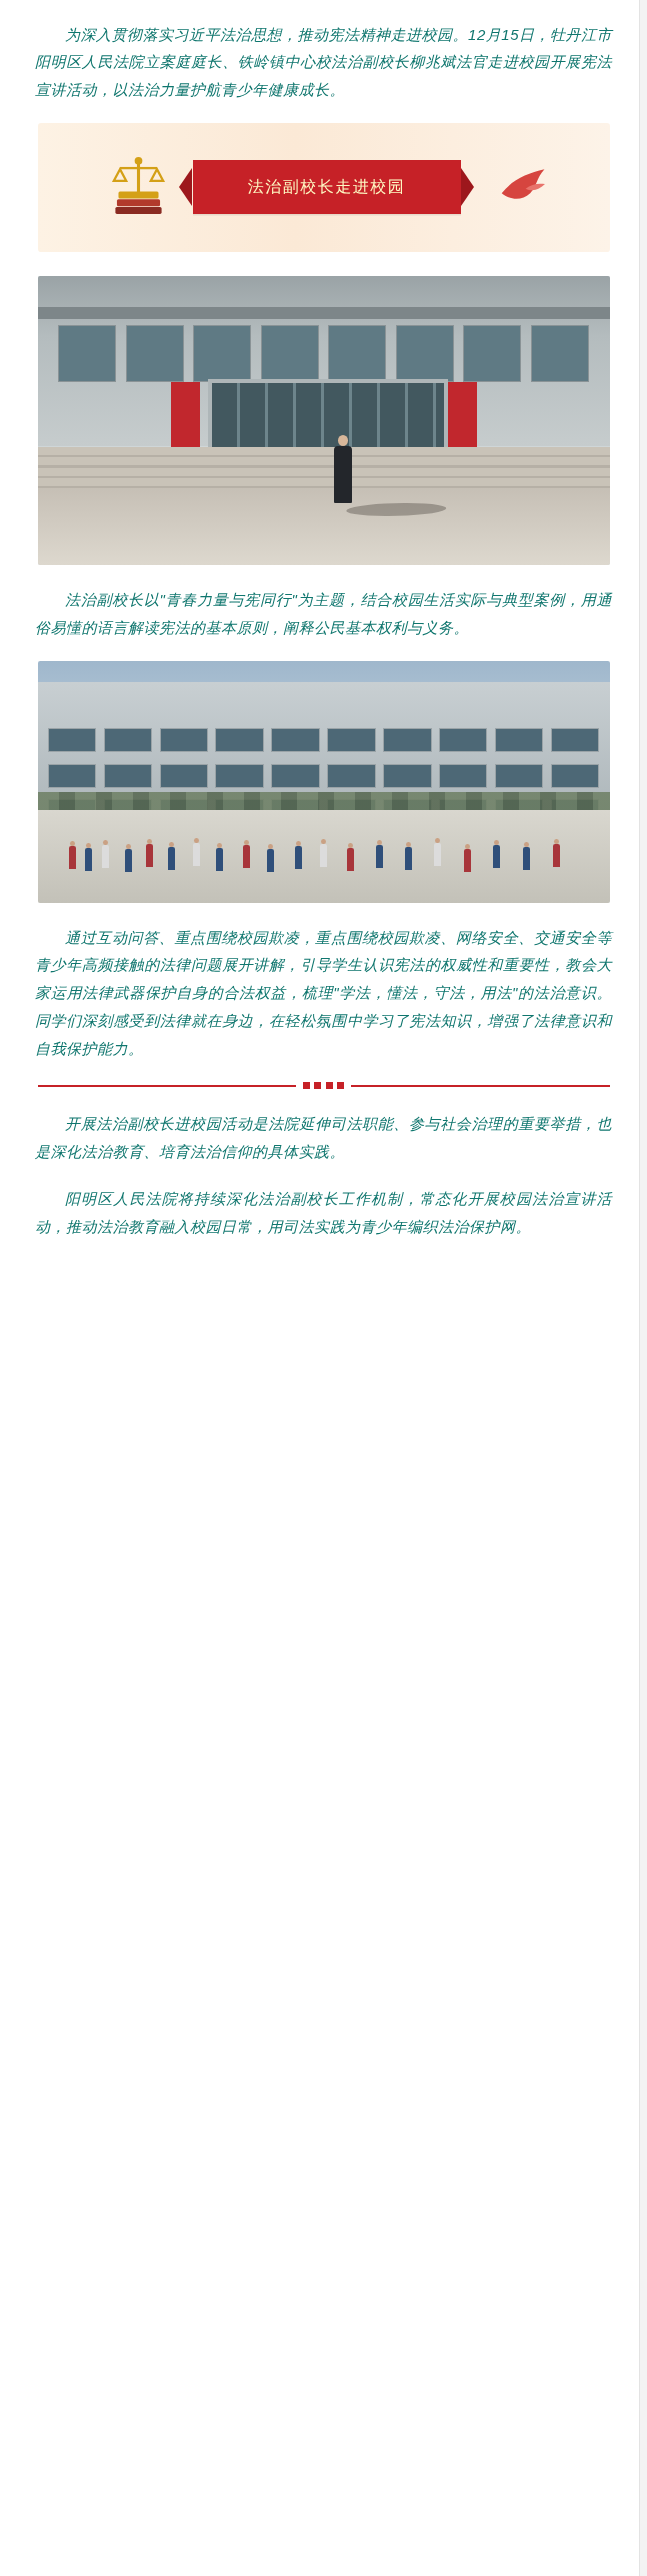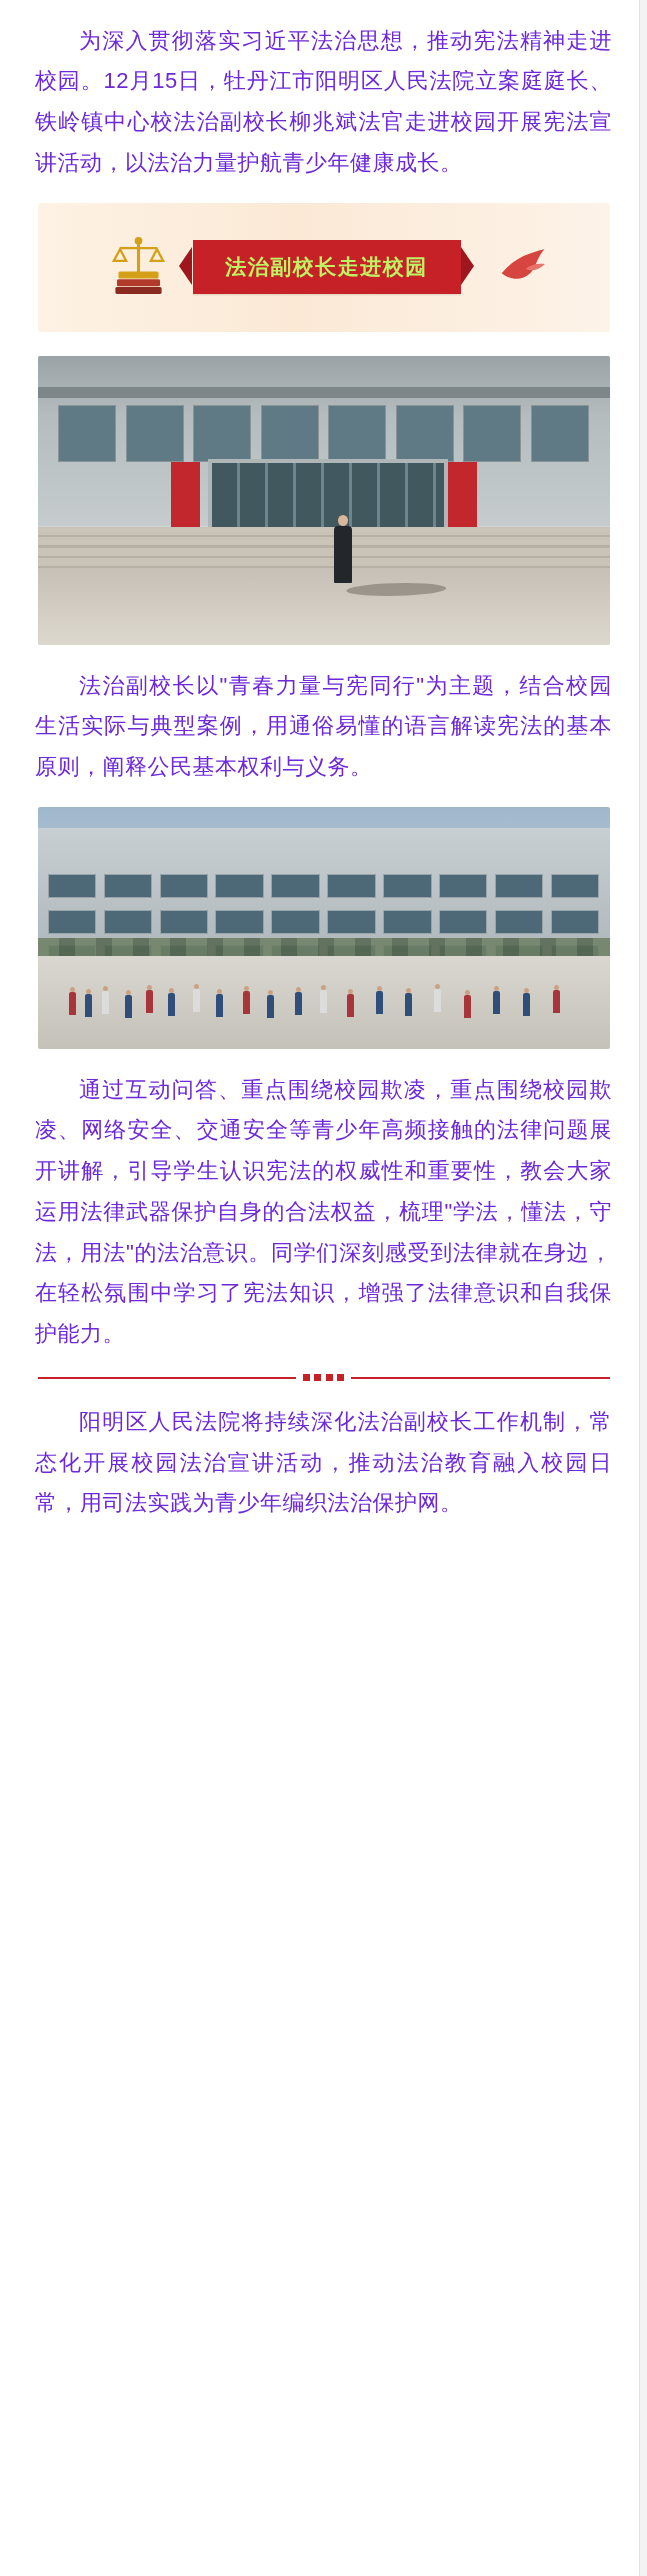--- a/index.html
+++ b/index.html
@@ -29,28 +29,29 @@
     background: #f3f3f3;
     border-left: 0.5px solid #e3e3e3;
   }
   .content {
     width: 608px;
     margin: 0 auto;
     padding: 20.6px 15.5px 31px 15.5px;
     box-sizing: border-box;
   }
   p.para {
-    font-size: 22px;
+    font-size: 15px;
     line-height: 1.85;
-    color: #6d28d9;
+    color: #0f766e;
     text-align: justify;
     text-justify: inter-ideograph;
     margin: 0 0 19.6px 0;
     text-indent: 2em;
     letter-spacing: 0.5px;
+    font-style: italic;
   }
   
   .banner {
     position: relative;
     width: 572px;
     height: 129px;
     margin: 15.5px auto 24px auto;
     background: linear-gradient(90deg, #fdf2e4 0%, #fbe9d6 45%, #fdf3e8 100%);
     border-radius: 3.1px;
     overflow: hidden;
@@ -78,23 +79,23 @@
   }
   .banner .ribbon:before {
     left: -13.4px;
     border-right: 13.4px solid #9d171c;
   }
   .banner .ribbon:after {
     right: -13.4px;
     border-left: 13.4px solid #9d171c;
   }
   .banner .ribbon-text {
-    color: #bef264;
-    font-size: 21px;
-    font-weight: bold;
+    color: #fef9c3;
+    font-size: 16px;
+    font-weight: normal;
     letter-spacing: 1.5px;
     font-family: "Liberation Sans", sans-serif;
     white-space: nowrap;
   }
   .banner .scales {
     position: absolute;
     left: 62px;
     top: 27px;
     width: 77px;
     height: 77px;
@@ -365,17 +366,18 @@
       <span class="line"></span>
       <span class="dots">
         <span></span>
           <span></span>
           <span></span>
           <span></span>
       </span>
       <span class="line"></span>
     </div>
 
+    <p class="para">开展法治副校长进校园活动是法院延伸司法职能、参与社会治理的重要举措，也是深化法治教育、培育法治信仰的具体实践。</p>
     <p class="para">阳明区人民法院将持续深化法治副校长工作机制，常态化开展校园法治宣讲活动，推动法治教育融入校园日常，用司法实践为青少年编织法治保护网。</p>
 
   </div>
 </div>
 
 
 </body></html>

